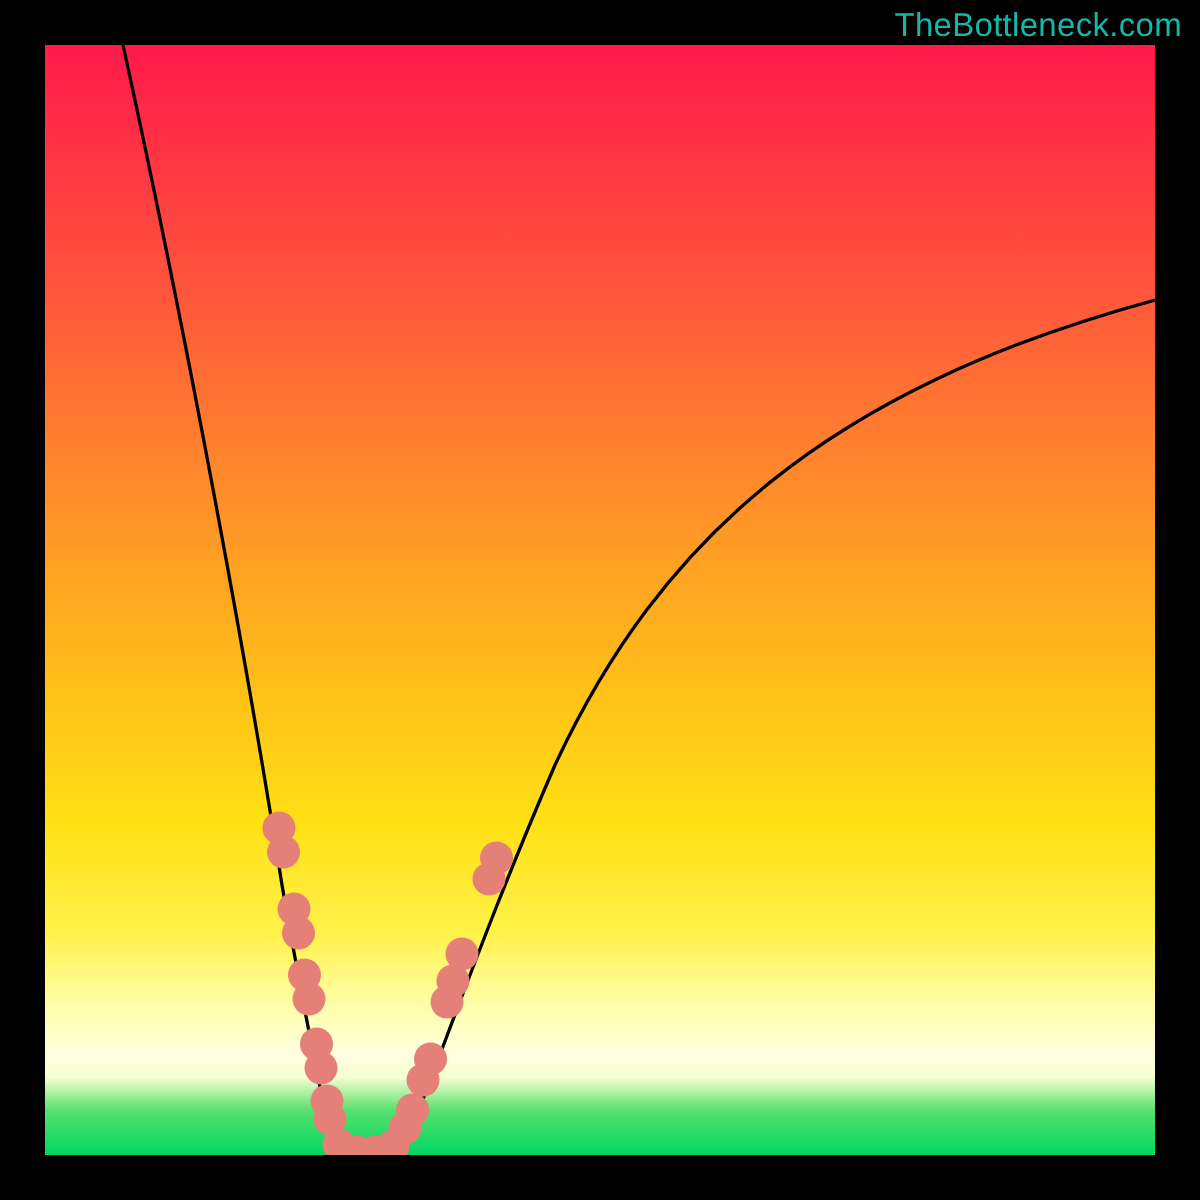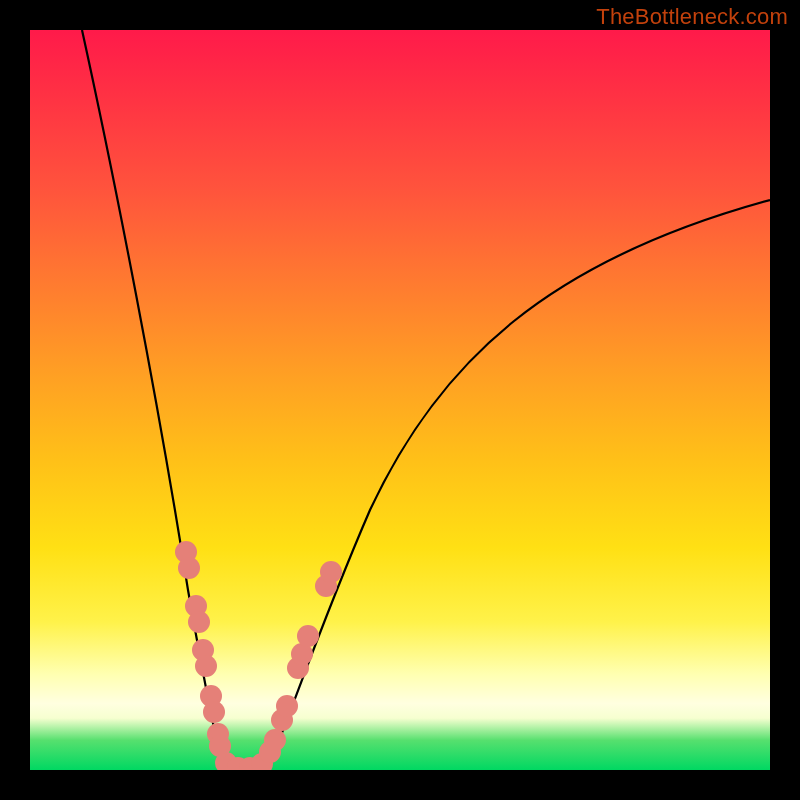--- a/index.html
+++ b/index.html
@@ -46,21 +46,21 @@
     );
   }
   svg.curves {
     position: absolute;
     inset: 0;
   }
   .watermark {
     position: absolute;
     top: 4px;
     right: 12px;
-    color: #c2410c;
+    color: #14b8a6;
     font-size: 22px;
     letter-spacing: 0.2px;
     font-weight: 500;
   }
 </style>
 </head>
 <body>
 
 <div class="frame">
 

